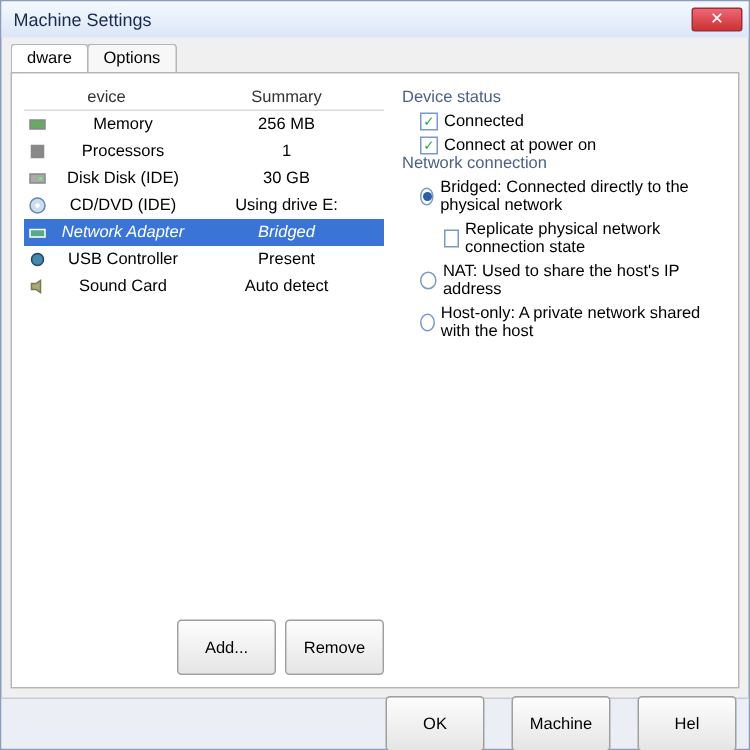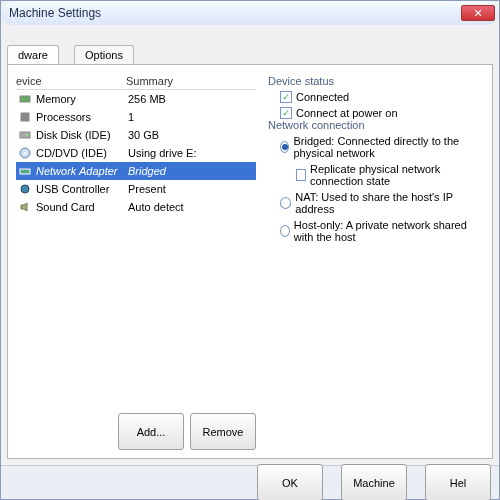--- a/index.html
+++ b/index.html
@@ -1,25 +1,25 @@
 <!DOCTYPE html>
 <html><head>
 <meta charset="utf-8">
 <style>
   * { box-sizing: border-box; font-family: "Segoe UI", Tahoma, sans-serif; font-size: 11px; }
   body { margin:0; background:#eceef3; }
   .window { width:500px; height:500px; background:#f0f0f0; border:1px solid #8a9bbd; display:flex; flex-direction:column; }
-  .titlebar { height:24px; background:linear-gradient(#f5f9ff,#dbe6f7); display:flex; align-items:center; padding:0 4px;border-radius:12px; }
+  .titlebar { height:24px; background:linear-gradient(#f5f9ff,#dbe6f7); display:flex; align-items:center; padding:0 4px; }
   .titlebar .title { flex:1; color:#1a2b4f; font-size:12px; padding-left:4px; white-space:nowrap; overflow:hidden; }
   .close-btn { width:34px; height:16px; background:linear-gradient(#e67,#c33); border:1px solid #933; border-radius:2px; color:white; display:flex; align-items:center; justify-content:center; font-size:10px; line-height:1; }
-  .tabs { display:flex; padding:4px 6px 0 6px; gap:16px;margin-top:16px; }
+  .tabs { display:flex; padding:4px 6px 0 6px; gap:0; }
   .tab { padding:3px 10px; border:1px solid #b5b5b5; border-bottom:none; background:#f7f7f7; border-top-left-radius:3px; border-top-right-radius:3px; margin-right:-1px; }
   .tab.active { background:#fff; position:relative; z-index:2; }
   .tabbody { flex:1; margin:0 6px 6px 6px; background:#fff; border:1px solid #b5b5b5; display:flex; padding:8px; gap:8px; overflow:hidden; }
-  .leftcol { width:240px; display:flex; flex-direction:column; }
+  .leftcol { width:240px; display:flex; flex-direction:column;text-align:center; }
   .listhdr { display:flex; border-bottom:1px solid #d9d9d9; padding:2px 0; color:#333; }
   .hdr-dev { width:110px; }
   .hdr-sum { flex:1; }
   .devlist { flex:1; overflow:auto; border:0; }
   .row { display:flex; align-items:center; height:18px; padding:0 2px; }
   .row .ico { width:14px; height:14px; margin-right:4px; display:flex; align-items:center; justify-content:center; }
   .row .dev { width:92px; white-space:nowrap; overflow:hidden; }
   .row .sum { flex:1; white-space:nowrap; overflow:hidden; }
   .row.sel { background:#3a75d6; color:#fff;font-style:italic; }
   .btnrow { display:flex; justify-content:flex-end; gap:6px; margin-top:6px; }

